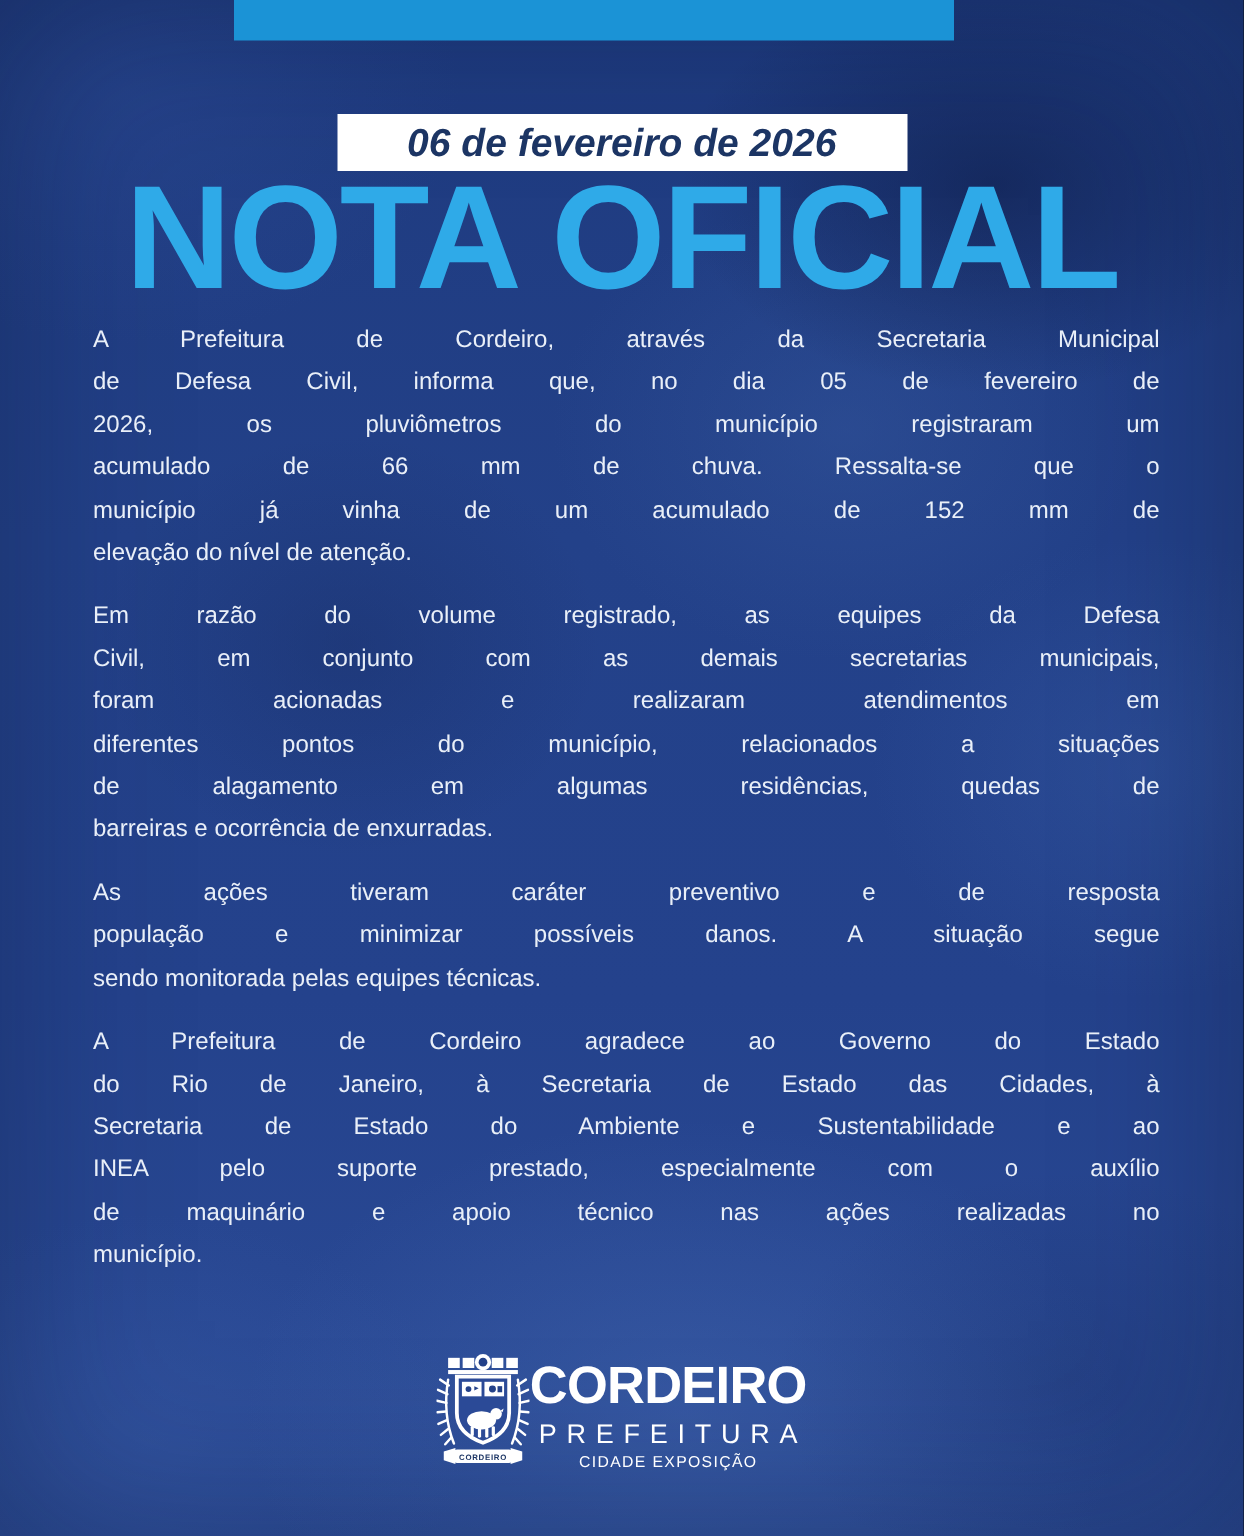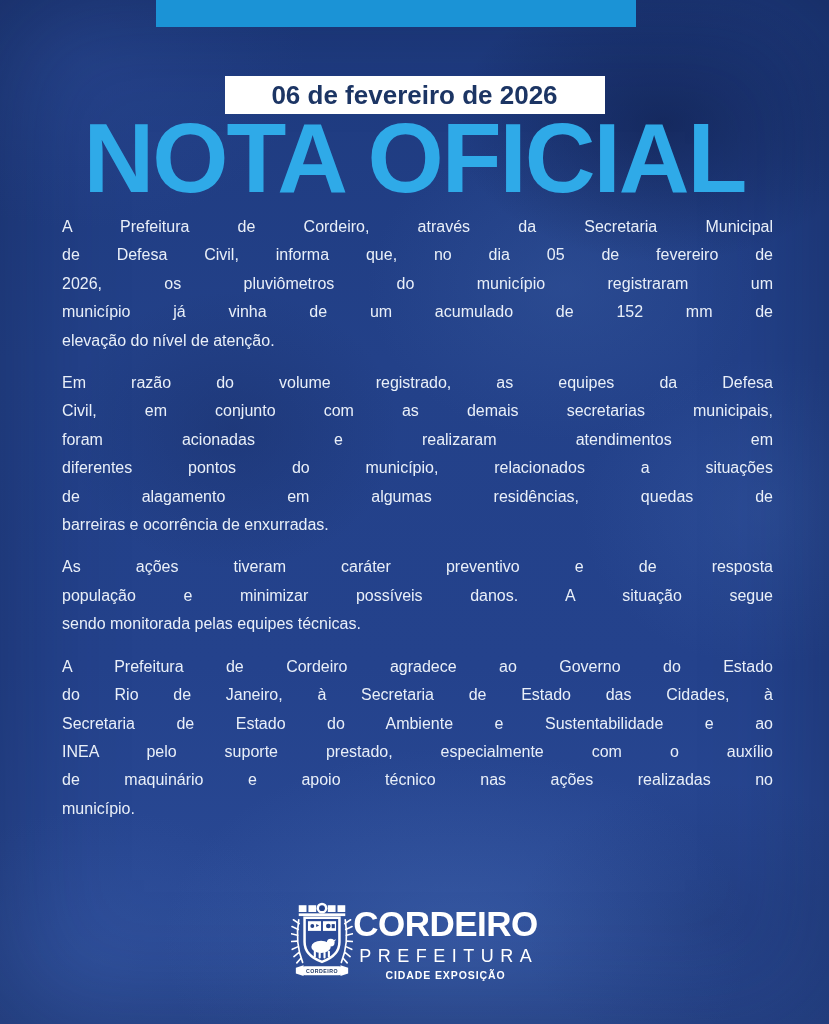--- a/index.html
+++ b/index.html
@@ -36,21 +36,21 @@
 
   .top-bar{
     position:absolute; left:156px; top:0; width:480px; height:27px;
     background:var(--top-bar);
   }
 
   .date-badge{
     position:absolute; left:50%; top:76px; transform:translateX(-50%);
     width:380px; height:38px;
     background:var(--badge-bg);
-    display:flex; align-items:center; justify-content:center;
+    display:flex; align-items:center; justify-content:center;font-style:italic;
   }
   .date-badge span{
     color:var(--badge-text);
     font-size:26px; font-weight:700; letter-spacing:0px; white-space:nowrap;
   }
 
   .page-title{
     position:absolute; left:0; right:0; top:110px; height:96px;
     display:flex; align-items:center; justify-content:center;
     color:var(--title);
@@ -84,21 +84,21 @@
     font-size:35px; font-weight:700; letter-spacing:-0.5px; line-height:1;
     white-space:nowrap;
   }
   .brand-subtitle{
     margin-top:6px;
     font-size:18px; font-weight:400; letter-spacing:6.5px; line-height:1;
     white-space:nowrap; text-indent:6.5px;
   }
   .brand-tagline{
     margin-top:5px;
-    font-size:10.5px; font-weight:700; letter-spacing:0.9px; line-height:1;
+    font-size:10.5px; font-weight:400; letter-spacing:0.9px; line-height:1;
     white-space:nowrap;
   }
 </style>
 </head>
 <body>
 
 <div class="canvas">
 
   <div class="top-bar"></div>
 
@@ -106,20 +106,21 @@
     <span>06 de fevereiro de 2026</span>
   </div>
 
   <div class="page-title">NOTA OFICIAL</div>
 
   <div class="body-text">
       <div class="paragraph">
         <div class="line">A Prefeitura  de Cordeiro, através da Secretaria Municipal</div>
         <div class="line">de Defesa Civil, informa que, no dia 05 de fevereiro de</div>
         <div class="line">2026, os pluviômetros do município registraram um</div>
+        <div class="line">acumulado de 66 mm de chuva. Ressalta-se que o</div>
         <div class="line">município já vinha de um acumulado de 152 mm de</div>
         <div class="line last">elevação do nível de atenção.</div>
       </div>
       <div class="paragraph">
         <div class="line">Em razão do volume registrado, as equipes da Defesa</div>
         <div class="line">Civil, em conjunto com as demais secretarias municipais,</div>
         <div class="line">foram acionadas e realizaram atendimentos em</div>
         <div class="line">diferentes pontos do município, relacionados a situações</div>
         <div class="line">de alagamento em algumas residências, quedas de</div>
         <div class="line last">barreiras e ocorrência de enxurradas.</div>

